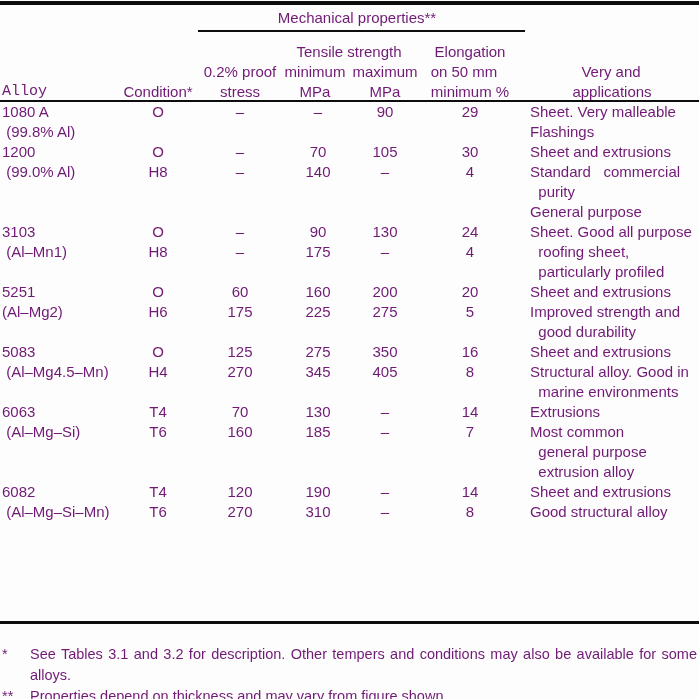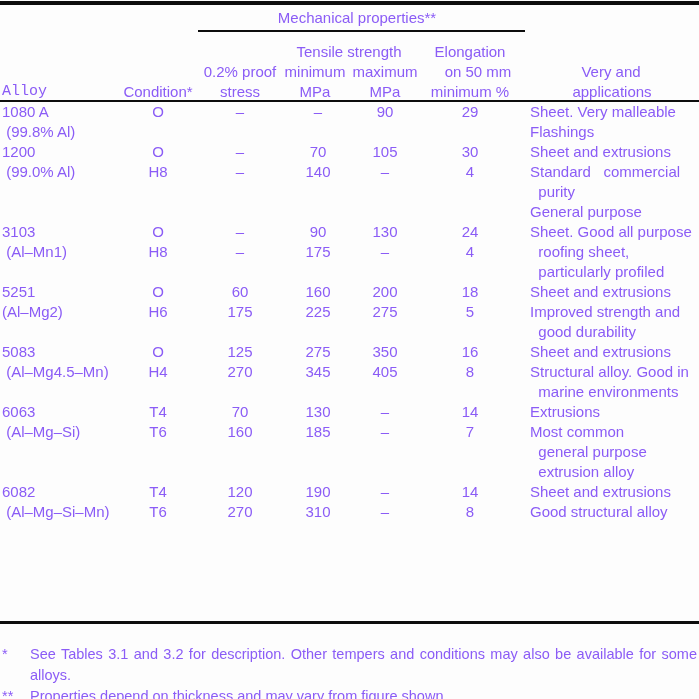--- a/index.html
+++ b/index.html
@@ -5,21 +5,21 @@
   html, body {
     margin: 0; padding: 0;
     width: 699px; height: 699px;
     background: #fdfdfd;
     overflow: hidden;
   }
   #page {
     position: relative;
     width: 699px; height: 699px;
     font-family: "Liberation Sans", sans-serif;
-    color: #8b5cf6;
+    color: #701a75;
     font-size: 15px;
   }
   .rule { position: absolute; background: #0d0d0d; }
   .hlabel {
     position: absolute;
     white-space: nowrap;
     line-height: 18px;
   }
   .hcenter { transform: translateX(-50%); }
   #table-body {
@@ -57,21 +57,21 @@
 
   <div class="hlabel hcenter" style="left:357px; top:9px;">Mechanical properties**</div>
   <div class="rule" style="left:198px; top:30px; width:327px; height:2px;"></div>
 
   <div class="hlabel hcenter" style="left:349px; top:43px;">Tensile strength</div>
   <div class="hlabel hcenter" style="left:470px; top:43px;">Elongation</div>
 
   <div class="hlabel hcenter" style="left:240px; top:63px;">0.2% proof</div>
   <div class="hlabel hcenter" style="left:315px; top:63px;">minimum</div>
   <div class="hlabel hcenter" style="left:385px; top:63px;">maximum</div>
-  <div class="hlabel hcenter" style="left:478px; top:63px;">on 50 mm</div>
+  <div class="hlabel hcenter" style="left:464px; top:63px;">on 50 mm</div>
   <div class="hlabel hcenter" style="left:611px; top:63px;">Very and</div>
 
   <div class="hlabel" style="left:2px; top:83px;font-family:Liberation Mono, monospace;">Alloy</div>
   <div class="hlabel hcenter" style="left:158px; top:83px;">Condition*</div>
   <div class="hlabel hcenter" style="left:240px; top:83px;">stress</div>
   <div class="hlabel hcenter" style="left:315px; top:83px;">MPa</div>
   <div class="hlabel hcenter" style="left:385px; top:83px;">MPa</div>
   <div class="hlabel hcenter" style="left:470px; top:83px;">minimum %</div>
   <div class="hlabel hcenter" style="left:612px; top:83px;">applications</div>
 
@@ -181,21 +181,21 @@
         </div>
         <div class="cell min">
           <div class="line">160</div>
           <div class="line">225</div>
         </div>
         <div class="cell max">
           <div class="line">200</div>
           <div class="line">275</div>
         </div>
         <div class="cell elong">
-          <div class="line">18</div>
+          <div class="line">20</div>
           <div class="line">5</div>
         </div>
         <div class="cell form">
           <div class="line">Sheet and extrusions</div>
           <div class="line">Improved strength and</div>
           <div class="line">  good durability</div>
         </div>
       </div>
       <div class="row">
         <div class="cell alloy">

